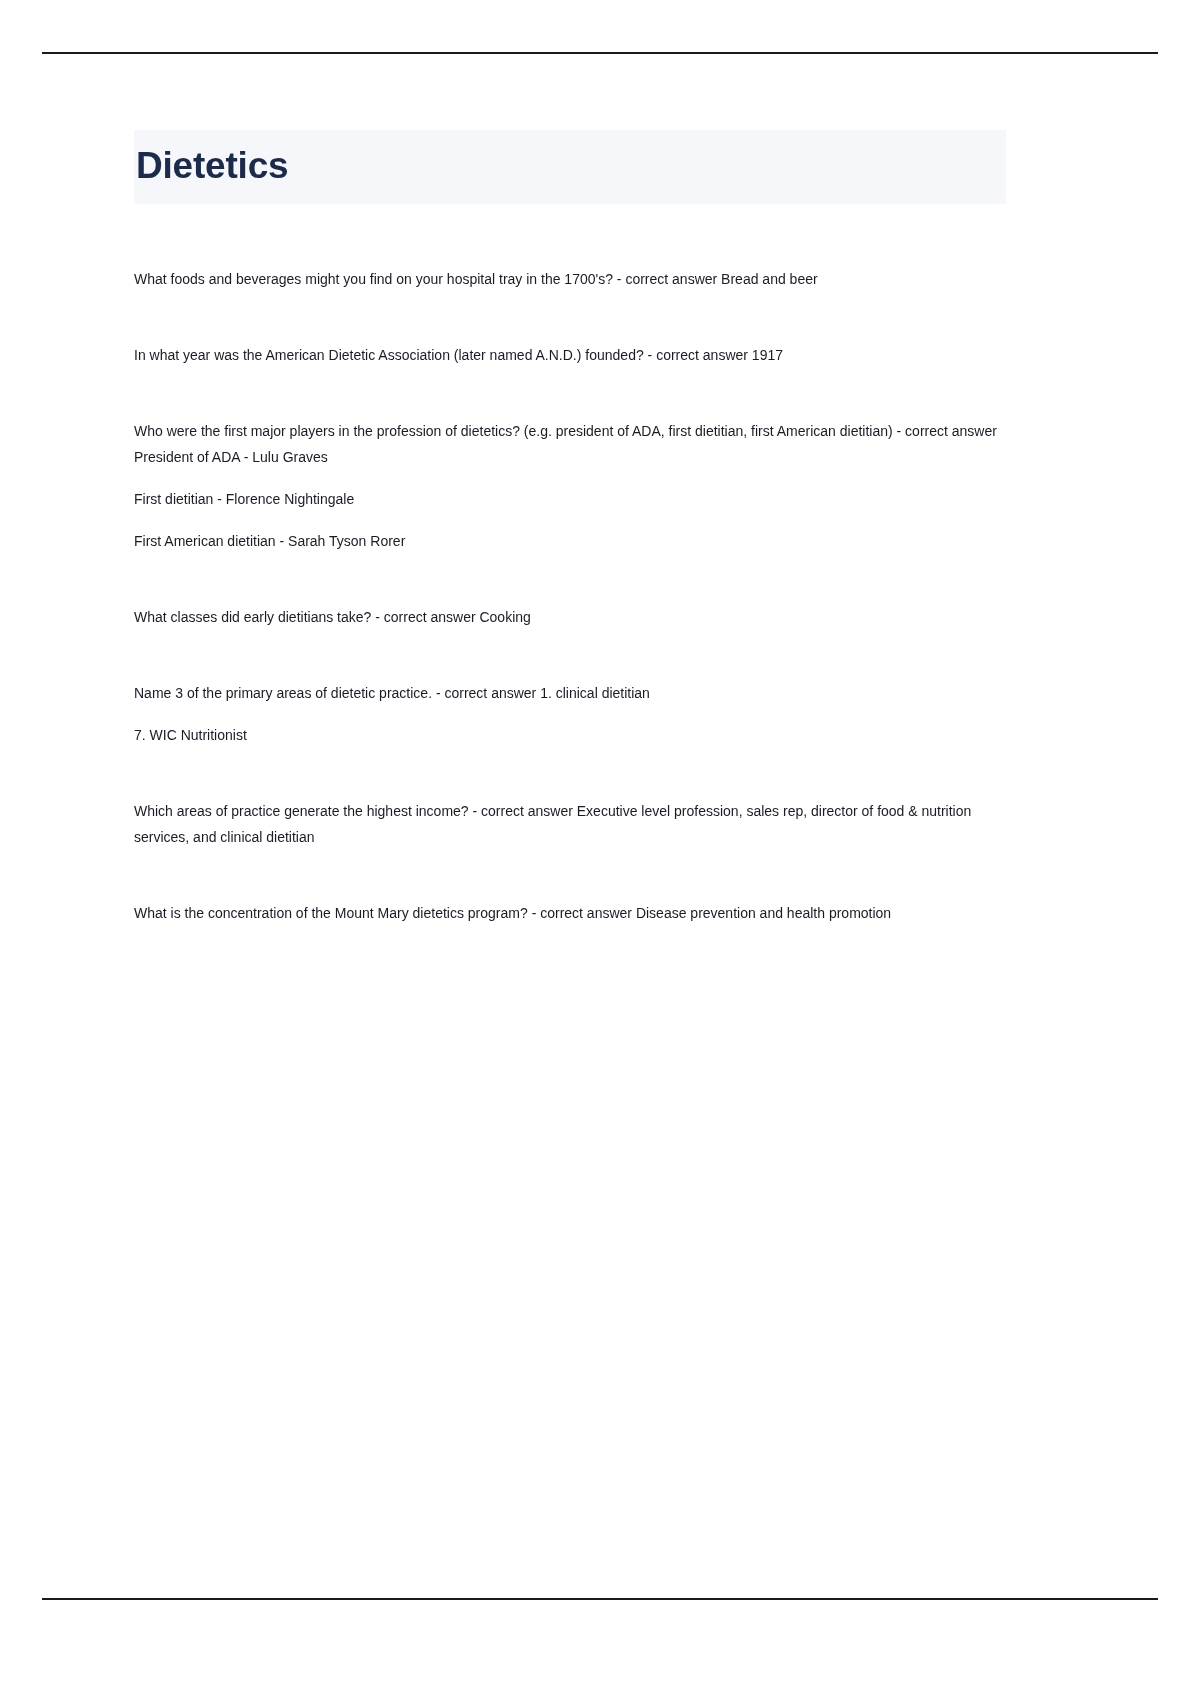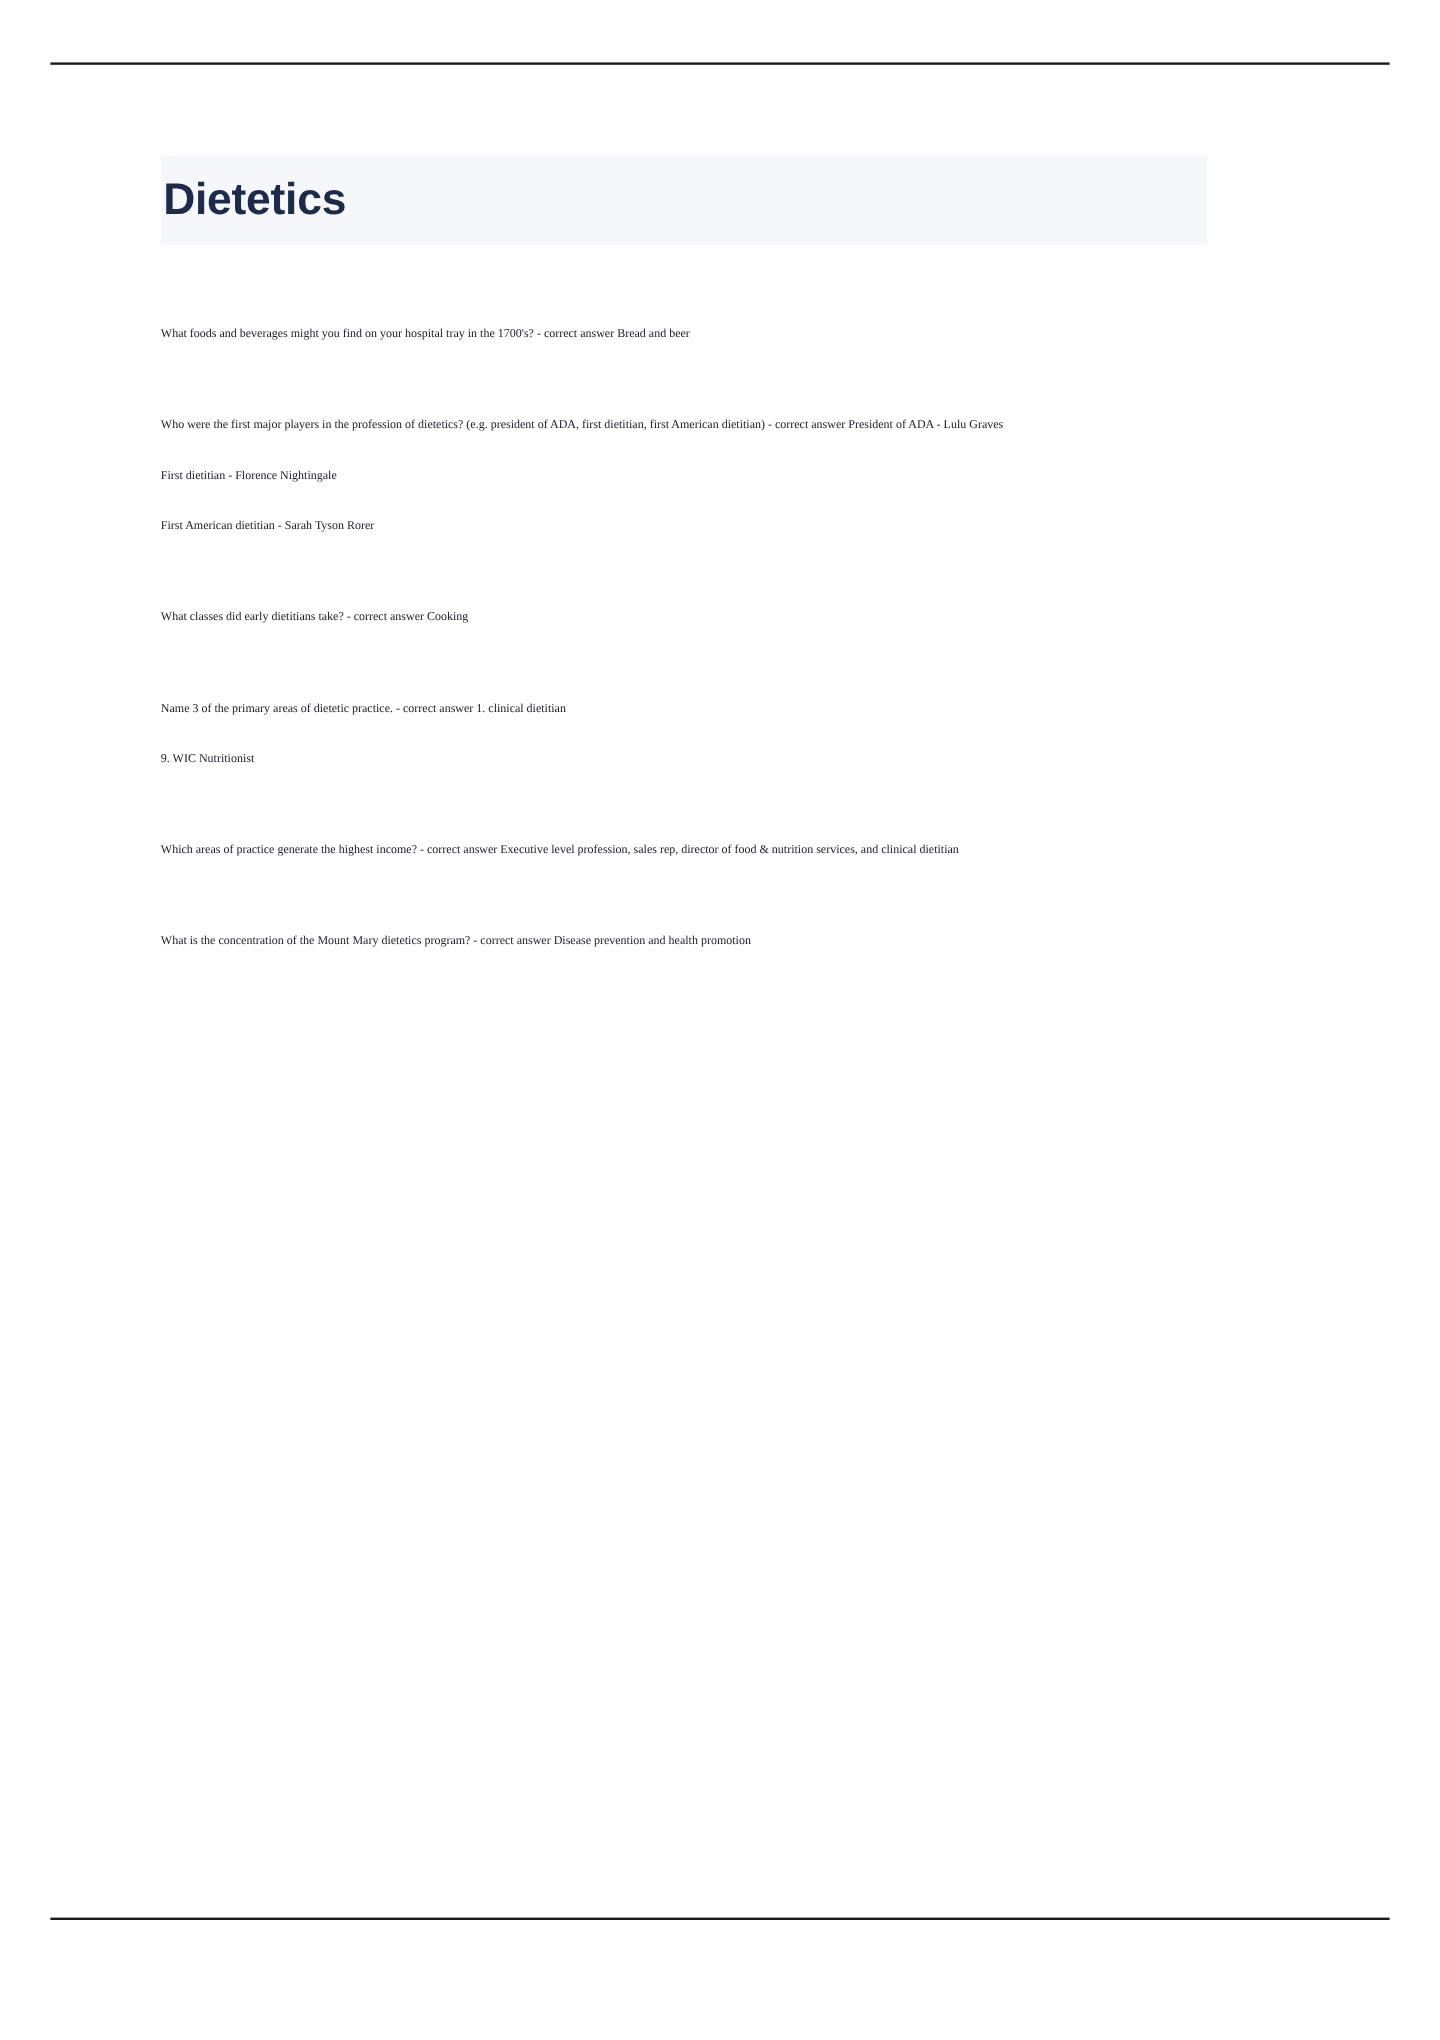--- a/index.html
+++ b/index.html
@@ -60,26 +60,25 @@
     margin-top: 62px;
   }
 
   .qa-block {
     margin-bottom: 50px;
   }
   .qa-block:last-child {
     margin-bottom: 0;
   }
   .line {
-    font-size: 10px;
+    font-size: 14px;
     line-height: 26px;
     color: #1b1b26;
     margin: 0 0 16px 0;
     max-width: 872px;
-    font-family: Liberation Serif, serif;
   }
   .line:last-child {
     margin-bottom: 0;
   }
 </style>
 </head>
 <body>
 
 <div class="page">
 
@@ -90,35 +89,38 @@
     <div class="title-band">
       <h1 class="title">Dietetics</h1>
     </div>
 
     <div class="body">
 
       <div class="qa-block">
         <p class="line">What foods and beverages might you find on your hospital tray in the 1700's? - correct answer Bread and beer</p>
       </div>
 
+      <div class="qa-block">
+        <p class="line">In what year was the American Dietetic Association (later named A.N.D.) founded? - correct answer 1917</p>
+      </div>
 
       <div class="qa-block">
         <p class="line">Who were the first major players in the profession of dietetics? (e.g. president of ADA, first dietitian, first American dietitian) - correct answer President of ADA - Lulu Graves</p>
         <p class="line">First dietitian - Florence Nightingale</p>
         <p class="line">First American dietitian - Sarah Tyson Rorer</p>
       </div>
 
 
       <div class="qa-block">
         <p class="line">What classes did early dietitians take? - correct answer Cooking</p>
       </div>
 
       <div class="qa-block">
         <p class="line">Name 3 of the primary areas of dietetic practice. - correct answer 1. clinical dietitian</p>
-        <p class="line">9. WIC Nutritionist</p>
+        <p class="line">7. WIC Nutritionist</p>
       </div>
 
 
       <div class="qa-block">
         <p class="line">Which areas of practice generate the highest income? - correct answer Executive level profession, sales rep, director of food &amp; nutrition services, and clinical dietitian</p>
       </div>
 
       <div class="qa-block">
         <p class="line">What is the concentration of the Mount Mary dietetics program? - correct answer Disease prevention and health promotion</p>
       </div>

